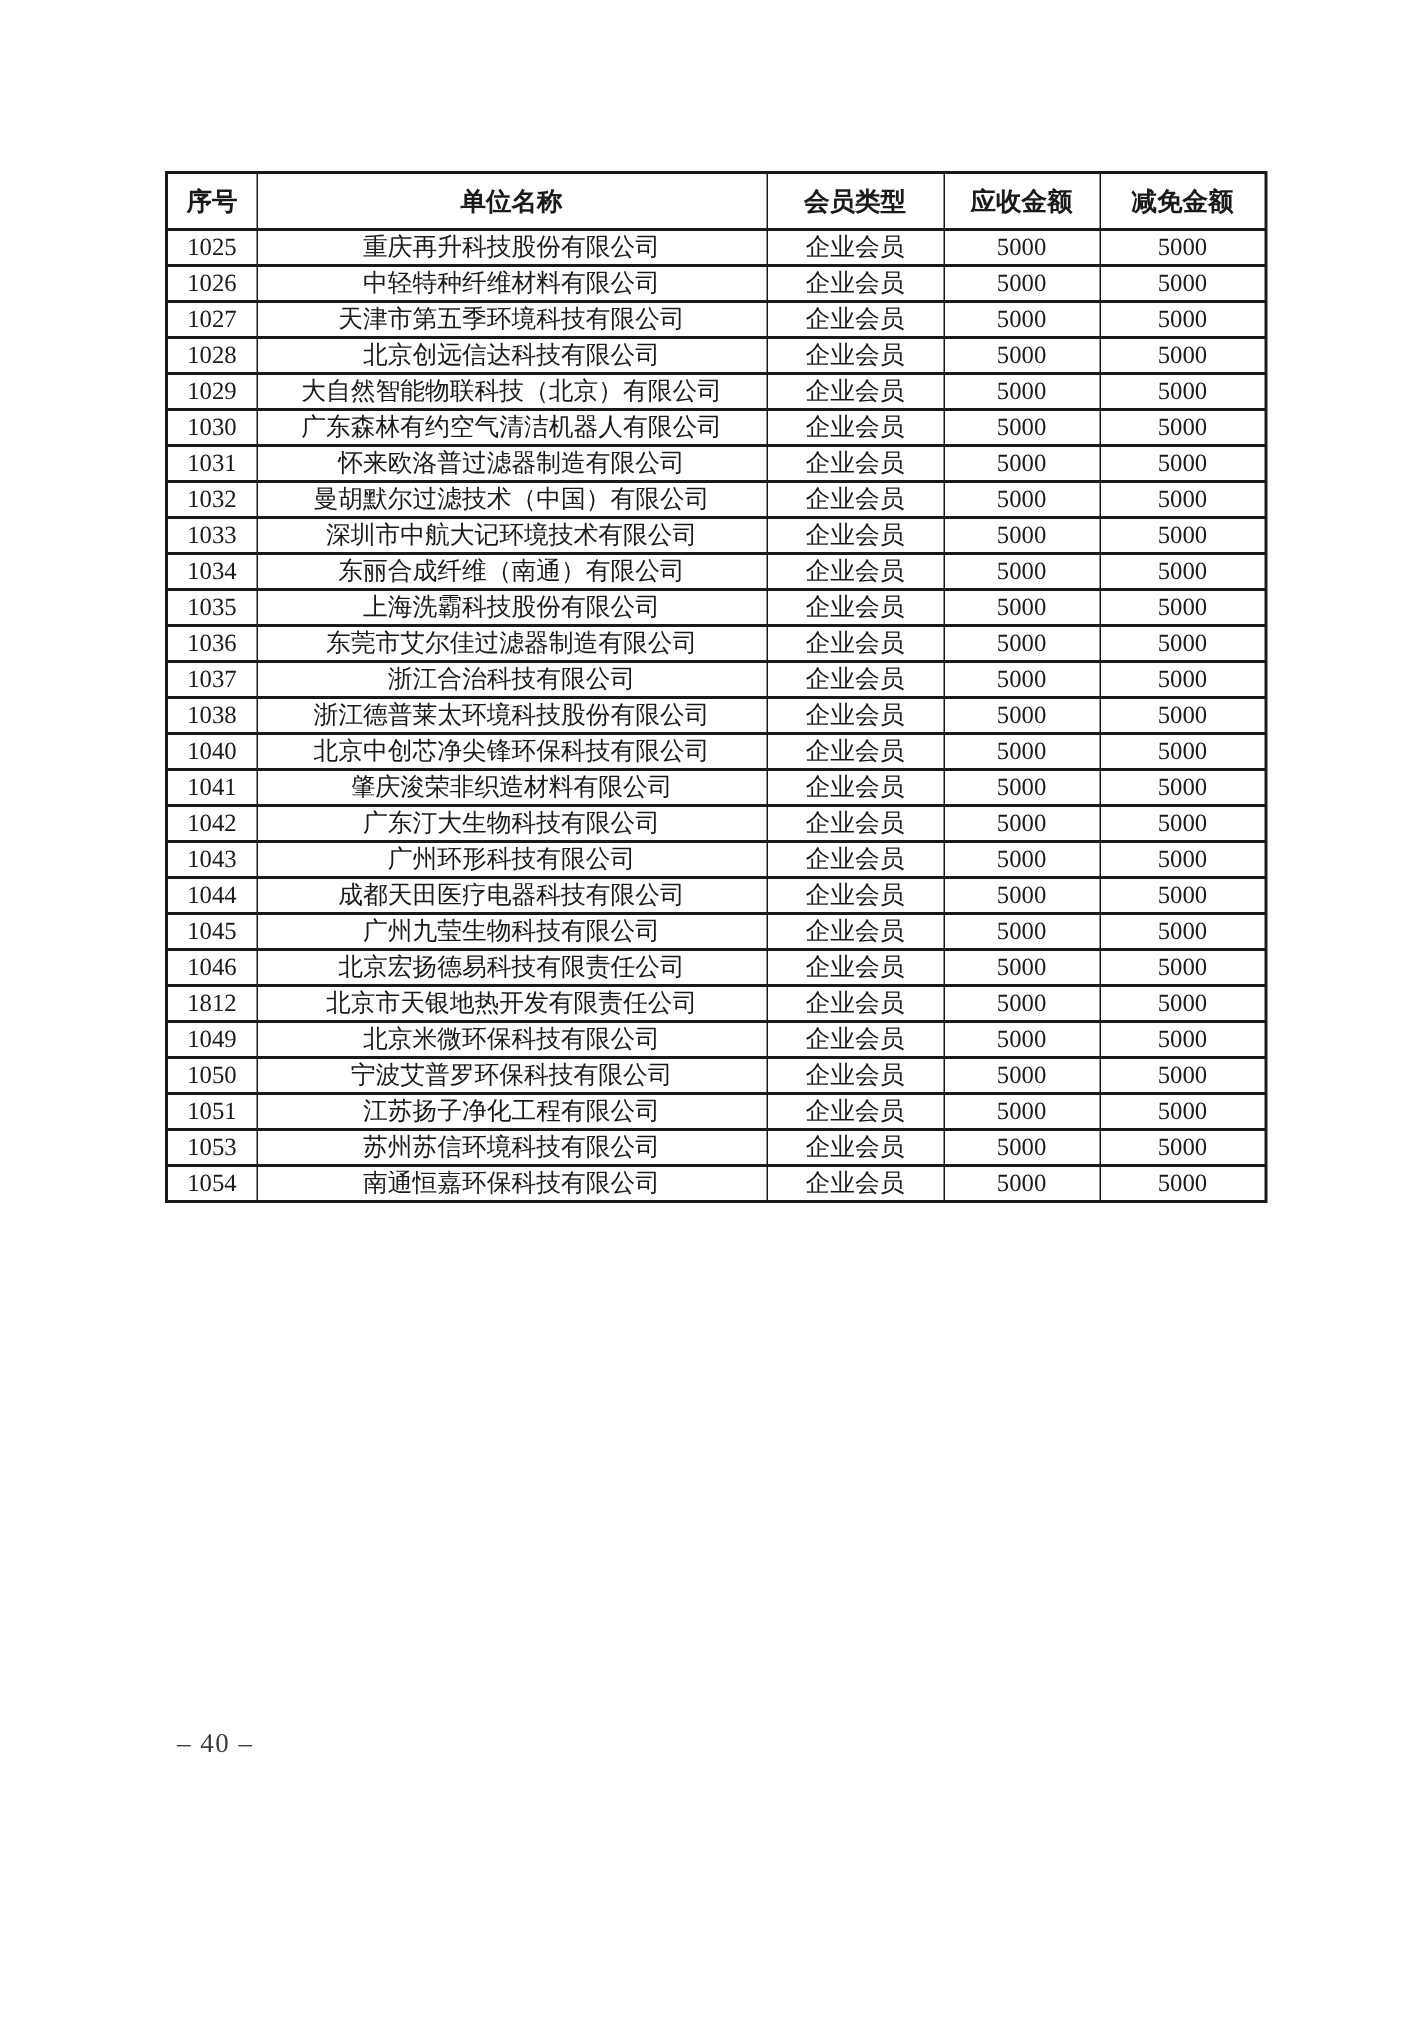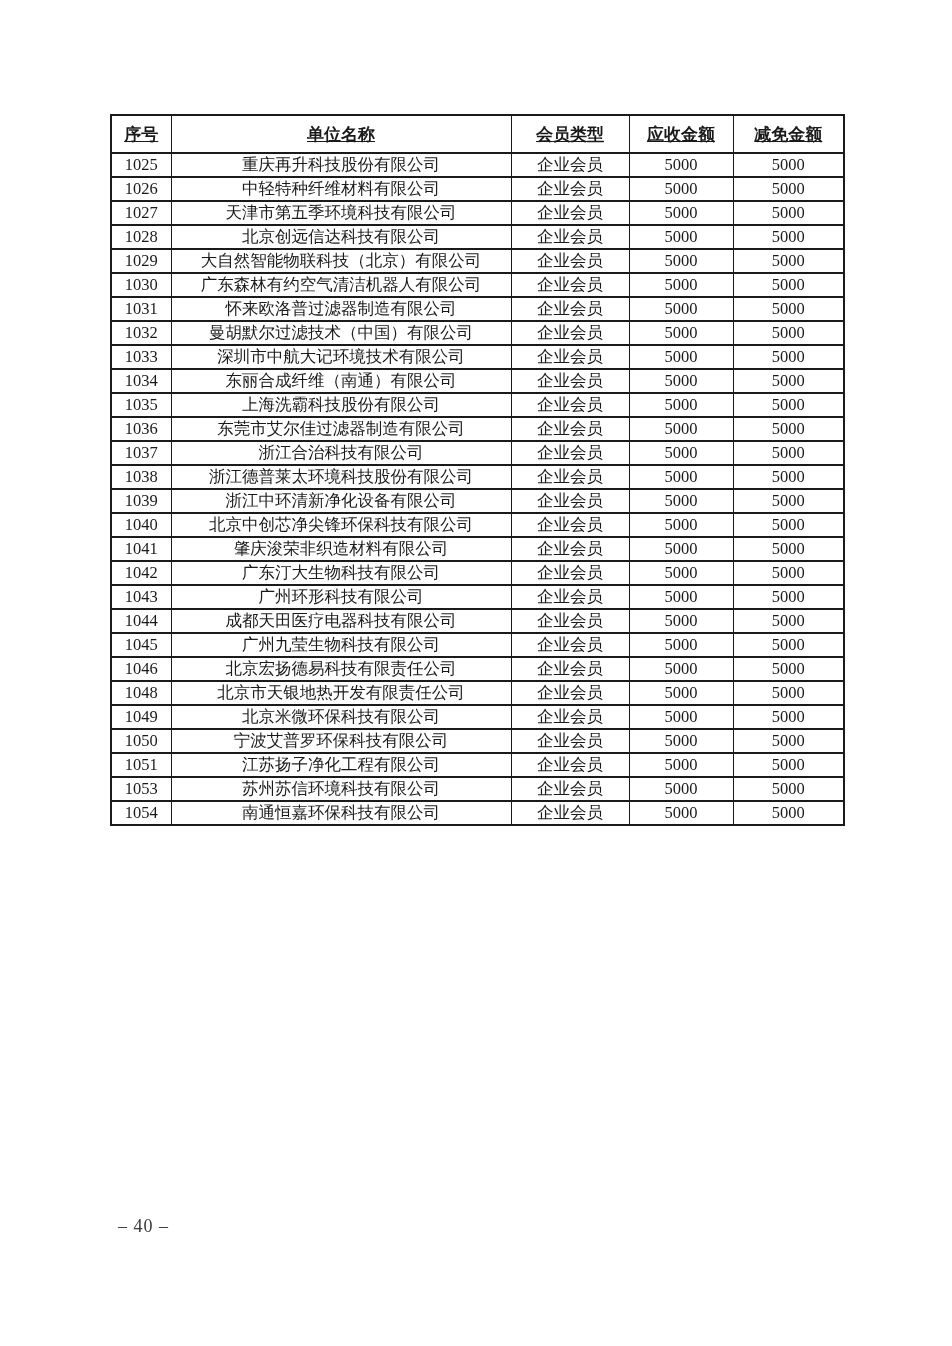--- a/index.html
+++ b/index.html
@@ -35,34 +35,33 @@
     overflow: hidden;
     white-space: nowrap;
   }
   thead tr { height: 38px; }
   tbody tr { height: 22px; padding-left: 28px; }
   th {
     font-family: "Liberation Sans", "DejaVu Sans", sans-serif;
     font-weight: bold;
     font-size: 17px;
     text-align: center;
-    text-decoration: underline;
   }
   td {
     font-size: 16.5px;
     text-align: center;
   }
   td.company {
     text-align: center;
     padding-left: 9px;
   }
   .page-number {
     position: absolute;
     left: 118px;
-    top: 1216px;
+    top: 1152px;
     font-size: 18px;
     color: #3a3a3a;
     letter-spacing: 1px;
     font-family: "Liberation Serif", "DejaVu Serif", serif;
   }
 </style>
 </head>
 <body>
 
 <div class="page">
@@ -190,27 +189,20 @@
     </tr>
 
     <tr>
       <td>1038</td>
       <td class="company">浙江德普莱太环境科技股份有限公司</td>
       <td>企业会员</td>
       <td>5000</td>
       <td>5000</td>
     </tr>
 
-    <tr>
-      <td>1039</td>
-      <td class="company">浙江中环清新净化设备有限公司</td>
-      <td>企业会员</td>
-      <td>5000</td>
-      <td>5000</td>
-    </tr>
 
     <tr>
       <td>1040</td>
       <td class="company">北京中创芯净尖锋环保科技有限公司</td>
       <td>企业会员</td>
       <td>5000</td>
       <td>5000</td>
     </tr>
 
     <tr>
@@ -256,21 +248,21 @@
     <tr>
       <td>1046</td>
       <td class="company">北京宏扬德易科技有限责任公司</td>
       <td>企业会员</td>
       <td>5000</td>
       <td>5000</td>
     </tr>
 
 
     <tr>
-      <td>1048</td>
+      <td>1812</td>
       <td class="company">北京市天银地热开发有限责任公司</td>
       <td>企业会员</td>
       <td>5000</td>
       <td>5000</td>
     </tr>
 
     <tr>
       <td>1049</td>
       <td class="company">北京米微环保科技有限公司</td>
       <td>企业会员</td>

